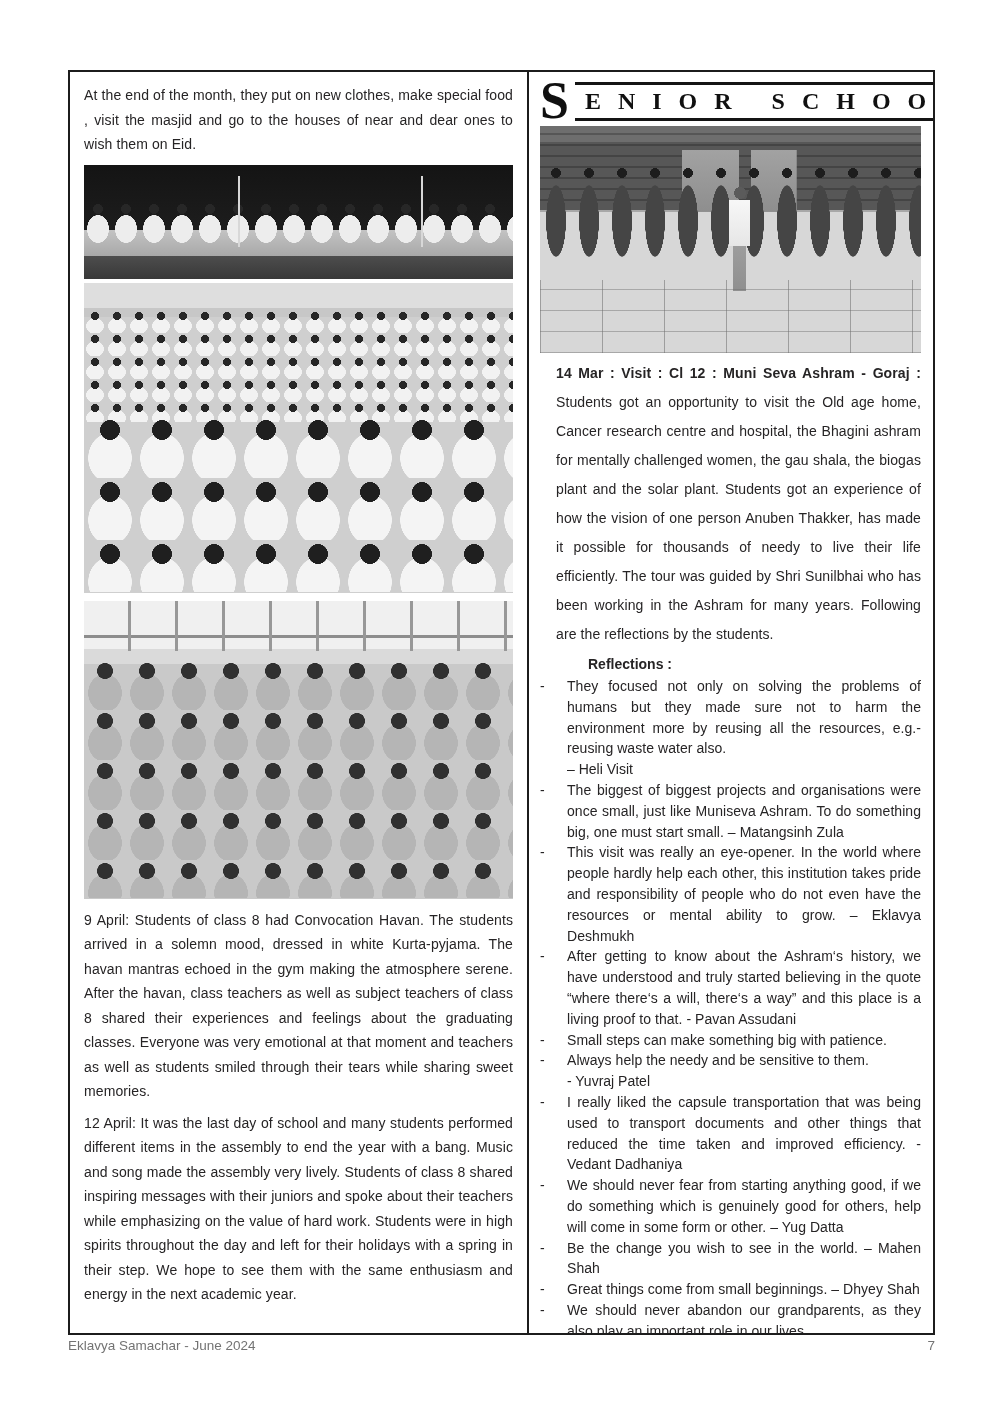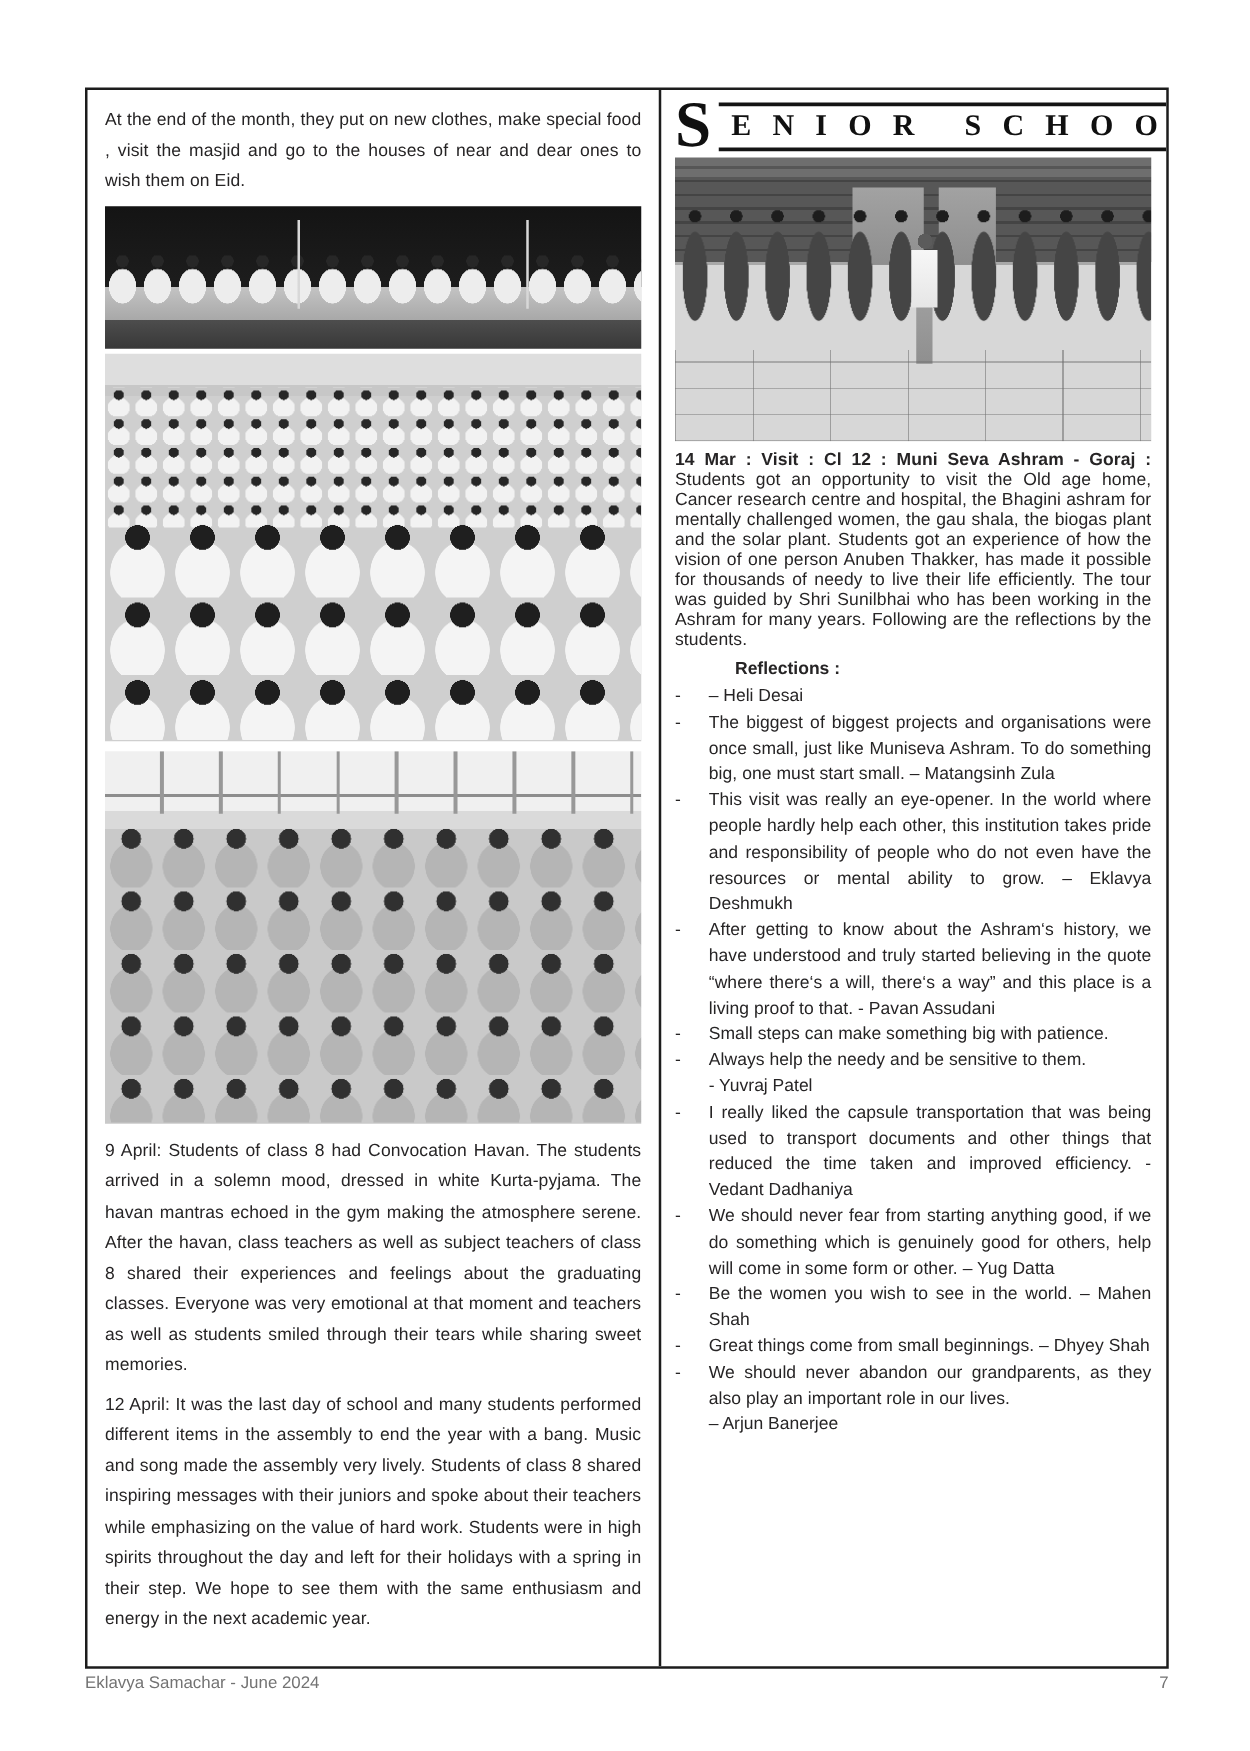--- a/index.html
+++ b/index.html
@@ -155,22 +155,22 @@
   }
   .header-rest {
     font-family:"Liberation Serif", serif;
     font-weight:700; font-size:24px; line-height:26px;
     color:#101010;
     letter-spacing:17px;
     white-space:nowrap;
   }
 
   .para-tight {
-    margin:6px 0 0 0;
-    font-size:14px; line-height:16px;
+    margin:6px 0 0 16px;
+    font-size:14px; line-height:29px;
     text-align:justify; letter-spacing:0.1px;
   }
   .refl-heading {
     margin-top:5px;
     font-size:14px; font-weight:700; line-height:21px;padding-left:48px;
   }
   .refl-list { margin-top:1px; }
   .refl-item { display:flex; font-size:14px; line-height:20.8px; }
   .refl-dash { flex:none; width:27px; }
   .refl-body { flex:1; }
@@ -215,21 +215,22 @@
 
     <p class="para-tight"><b>14 Mar : Visit : Cl 12 : Muni Seva Ashram - Goraj :</b> <span>Students got an opportunity to visit the Old age home, Cancer research centre and hospital, the Bhagini ashram for mentally challenged women, the gau shala, the biogas plant and the solar plant. Students got an experience of how the vision of one person Anuben Thakker, has made it possible for thousands of needy to live their life efficiently. The tour was guided by Shri Sunilbhai who has been working in the Ashram for many years. Following are the reflections by the students.</span></p>
 
     <div class="refl-heading">Reflections :</div>
 
     <div class="refl-list">
 
       <div class="refl-item">
         <span class="refl-dash">-</span>
         <span class="refl-body">
-            <span class="refl-author" style="display:block">– Heli Desai</span>
+            <span class="refl-text" style="display:block">They focused not only on solving the problems of humans but they made sure not to harm the environment more by reusing all the resources, e.g.- reusing waste water also.</span>
+            <span class="refl-author" style="display:block">– Heli Visit</span>
           </span>
       </div>
 
       <div class="refl-item">
         <span class="refl-dash">-</span>
         <span class="refl-body">
             <span class="refl-text" style="display:block">The biggest of biggest projects and organisations were once small, just like Muniseva Ashram. To do something big, one must start small. – Matangsinh Zula</span>
           </span>
       </div>
 
@@ -272,21 +273,21 @@
       <div class="refl-item">
         <span class="refl-dash">-</span>
         <span class="refl-body">
             <span class="refl-text" style="display:block">We should never fear from starting anything good, if we do something which is genuinely good for others, help will come in some form or other. – Yug Datta</span>
           </span>
       </div>
 
       <div class="refl-item">
         <span class="refl-dash">-</span>
         <span class="refl-body">
-            <span class="refl-text" style="display:block">Be the women you wish to see in the world. – Mahen Shah</span>
+            <span class="refl-text" style="display:block">Be the change you wish to see in the world. – Mahen Shah</span>
           </span>
       </div>
 
       <div class="refl-item">
         <span class="refl-dash">-</span>
         <span class="refl-body">
             <span class="refl-text" style="display:block">Great things come from small beginnings. – Dhyey Shah</span>
           </span>
       </div>
 

